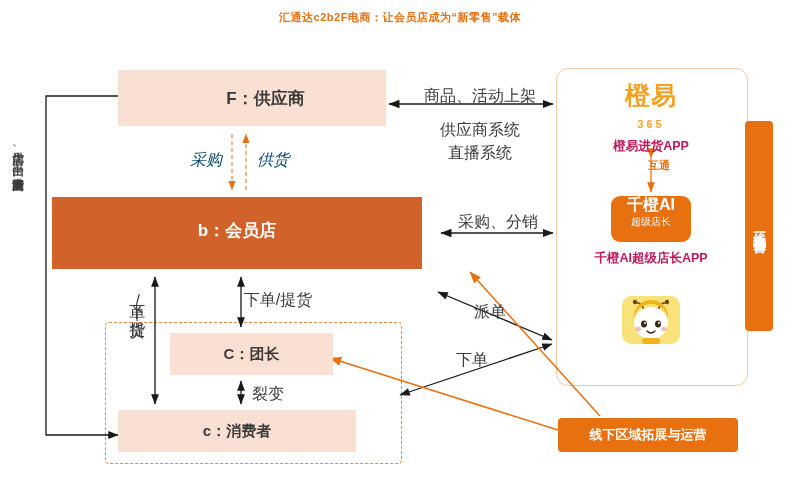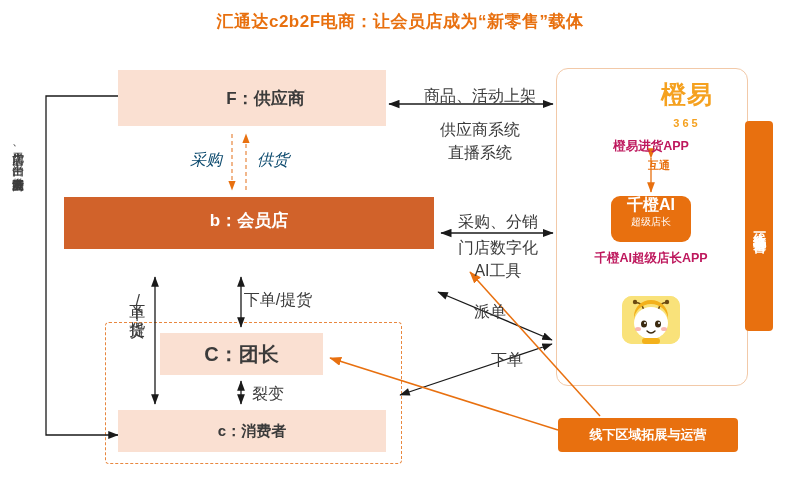--- a/index.html
+++ b/index.html
@@ -16,21 +16,21 @@
     height: 479px;
     background: #ffffff;
     overflow: hidden;
   }
   .abs { position: absolute; }
 
   
   #title {
     left: 0; top: 10px; width: 800px;
     text-align: center;
-    font-size: 17px;
+    font-size: 11px;
     font-weight: bold;
     color: #E8700F;
     letter-spacing: 0.5px;
   }
 
   
   .box {
     box-sizing: border-box;
     display: flex;
     flex-direction: column;
@@ -39,39 +39,39 @@
   }
   #box-supplier {
     left: 118px; top: 70px; width: 268px; height: 56px;
     background: #FAE0D2;
     color: #3b3b3b;
     font-size: 17px;
     font-weight: bold;
     padding-left: 27px;
   }
   #box-member {
-    left: 64px; top: 197px; width: 370px; height: 52px;
+    left: 52px; top: 197px; width: 370px; height: 72px;
     background: #D1622A;
     color: #ffffff;
   }
   #box-member .big {
     font-size: 17px; font-weight: bold; margin-bottom: 6px;
   }
   #box-member .small {
     font-size: 12.5px; font-weight: normal;
   }
   #box-leader {
-    left: 160px; top: 333px; width: 163px; height: 42px;
+    left: 170px; top: 333px; width: 163px; height: 42px;
     background: #FAE0D2;
     color: #3b3b3b;
-    font-size: 20px;
+    font-size: 15px;
     font-weight: bold;
   }
   #box-consumer {
-    left: 118px; top: 410px; width: 268px; height: 42px;
+    left: 118px; top: 410px; width: 238px; height: 42px;
     background: #FAE0D2;
     color: #3b3b3b;
     font-size: 15px;
     font-weight: bold;
   }
 
   
   #dash-container {
     left: 105px; top: 322px; width: 295px; height: 140px;
     border: 1px dashed #E8873F;
@@ -104,22 +104,22 @@
   .app-caption {
     text-align: center;
     color: #be185d;
     font-size: 12.5px;
     font-weight: bold;
     width: 190px;
   }
 
   
   #logo-chengyi {
-    left: 640px; top: 82px; width: 94px; height: 48px;
-    display: flex; flex-direction: column; align-items: center; 
+    left: 604px; top: 82px; width: 94px; height: 48px;
+    display: flex; flex-direction: column; align-items: center; justify-content: center;
   }
   #logo-chengyi .cy-main {
     font-size: 25px; font-weight: bold; color: #F5A11F; letter-spacing: 1px; line-height: 1;
   }
   #logo-chengyi .cy-sub {
     font-size: 11px; font-weight: bold; color: #F5A11F; margin-top: 10px; letter-spacing: 3px;
   }
   #cap-chengyi { left: 556px; top: 138px; }
 
   
@@ -182,21 +182,21 @@
   .cap.v span { writing-mode: vertical-rl; text-orientation: upright; }
 
   #cap-goods   { left: 400px; top: 84px;  width: 160px; }
   #cap-supsys  { left: 400px; top: 118px; width: 160px; }
   #cap-purchase{ left: 183px; top: 148px; width: 46px; }
   #cap-supply  { left: 250px; top: 148px; width: 46px; }
   #cap-fenxiao { left: 443px; top: 210px; width: 110px; }
   #cap-aitool  { left: 443px; top: 236px; width: 110px; }
   #cap-order2  { left: 238px; top: 288px; width: 80px; }
   #cap-paidan  { left: 470px; top: 300px; width: 40px; }
-  #cap-xiadan  { left: 452px; top: 348px; width: 40px; margin-left: 35px; }
+  #cap-xiadan  { left: 452px; top: 348px; width: 40px; }
   #cap-liebian { left: 244px; top: 382px; width: 48px; }
   #cap-xiadan-v{ left: 126px; top: 292px; width: 18px; height: 78px; }
 
   svg#wires { left: 0; top: 0; width: 800px; height: 479px; pointer-events: none; }
 </style>
 </head>
 <body>
 
 <div id="canvas">
 
@@ -266,22 +266,20 @@
   <div id="left-vertical" class="abs">
     <span>门店无货、由平台/供应商直发消费者</span>
   </div>
 
   <div id="cap-goods" class="abs cap">商品、活动上架</div>
   <div id="cap-supsys" class="abs cap" style="white-space: pre-line;">供应商系统
 直播系统</div>
   <div id="cap-purchase" class="abs cap orange">采购</div>
   <div id="cap-supply" class="abs cap orange">供货</div>
   <div id="cap-fenxiao" class="abs cap">采购、分销</div>
-  <div id="cap-aitool" class="abs cap" style="white-space: pre-line;">门店数字化
-AI工具</div>
   <div id="cap-order2" class="abs cap">下单/提货</div>
   <div id="cap-paidan" class="abs cap">派单</div>
   <div id="cap-xiadan" class="abs cap">下单</div>
   <div id="cap-liebian" class="abs cap">裂变</div>
   <div id="cap-xiadan-v" class="abs cap v">
     <span>下单/提货</span>
   </div>
 
   <div id="logo-chengyi" class="abs">
     <div class="cy-main">橙易</div>

